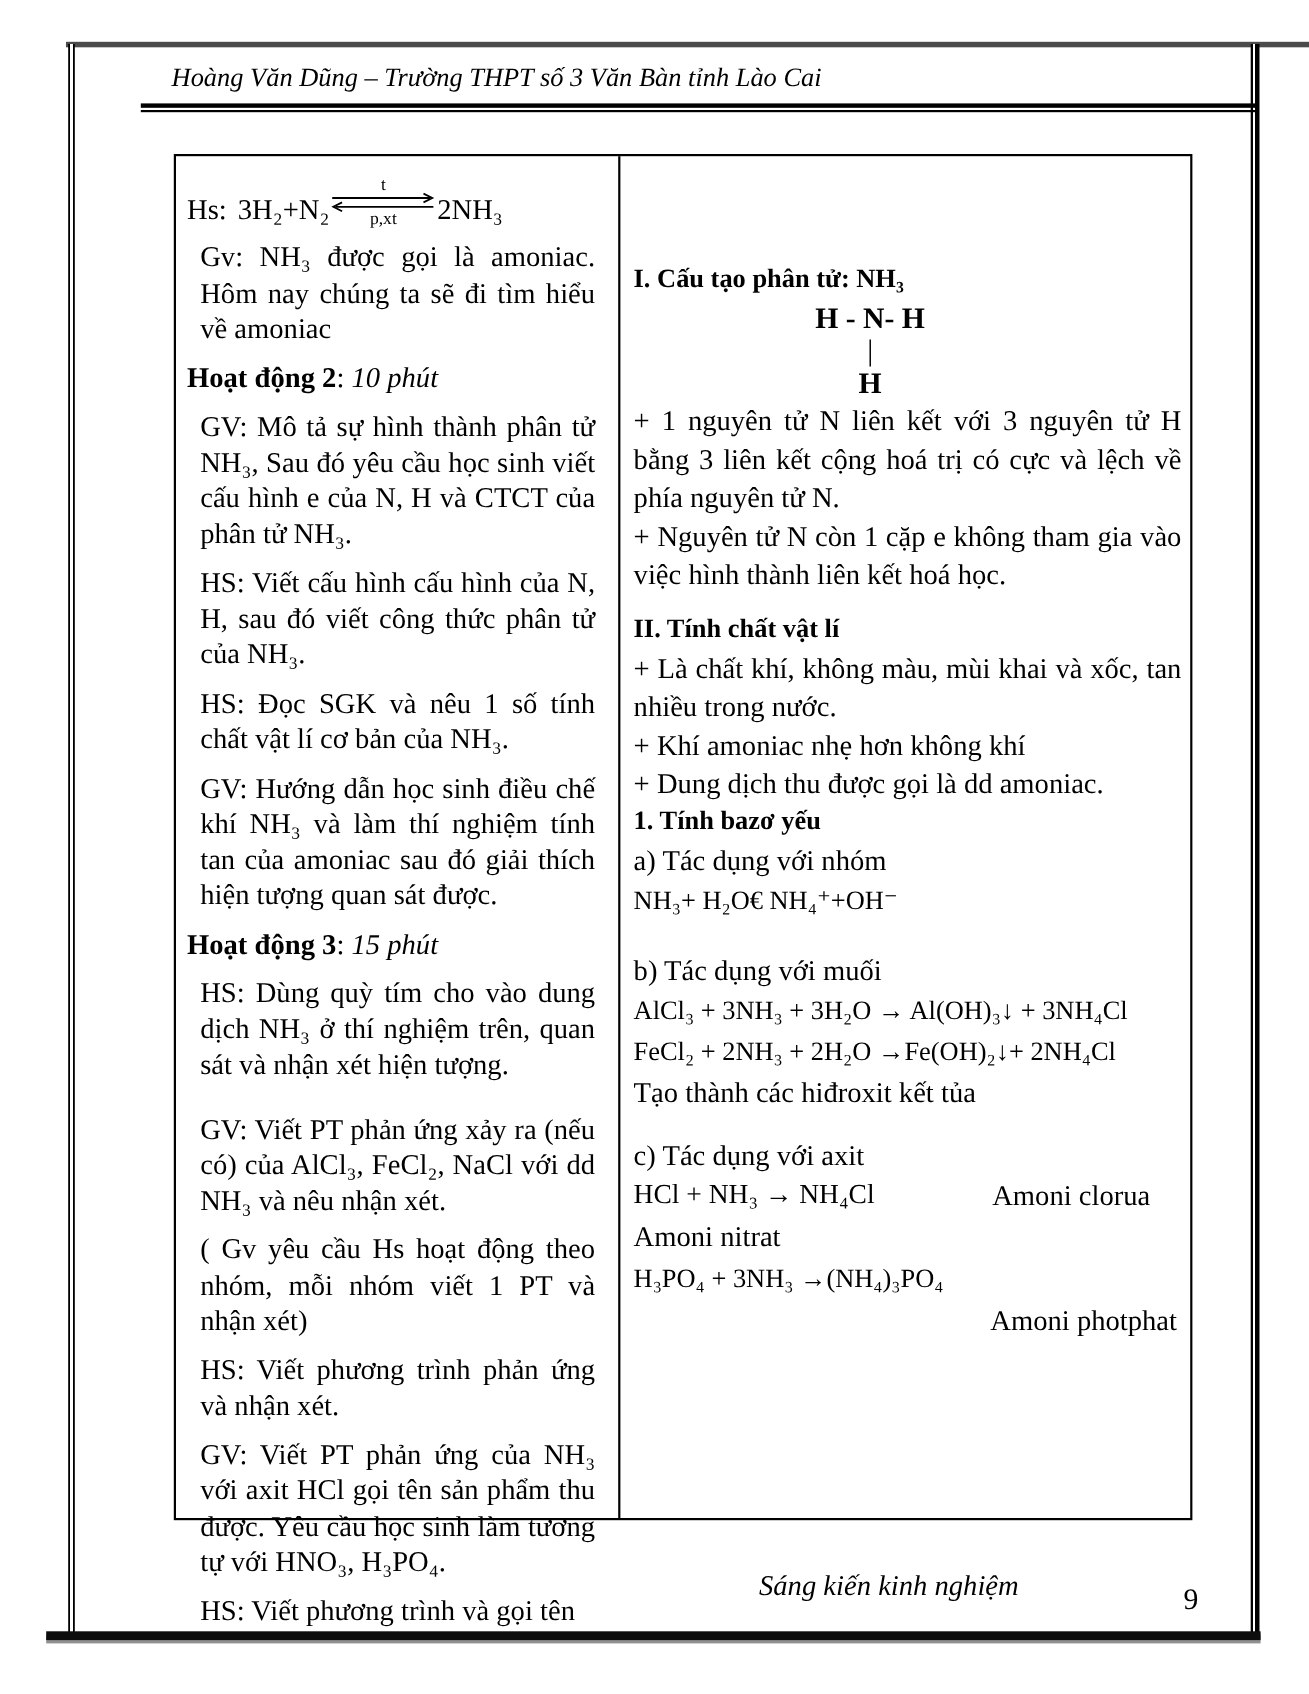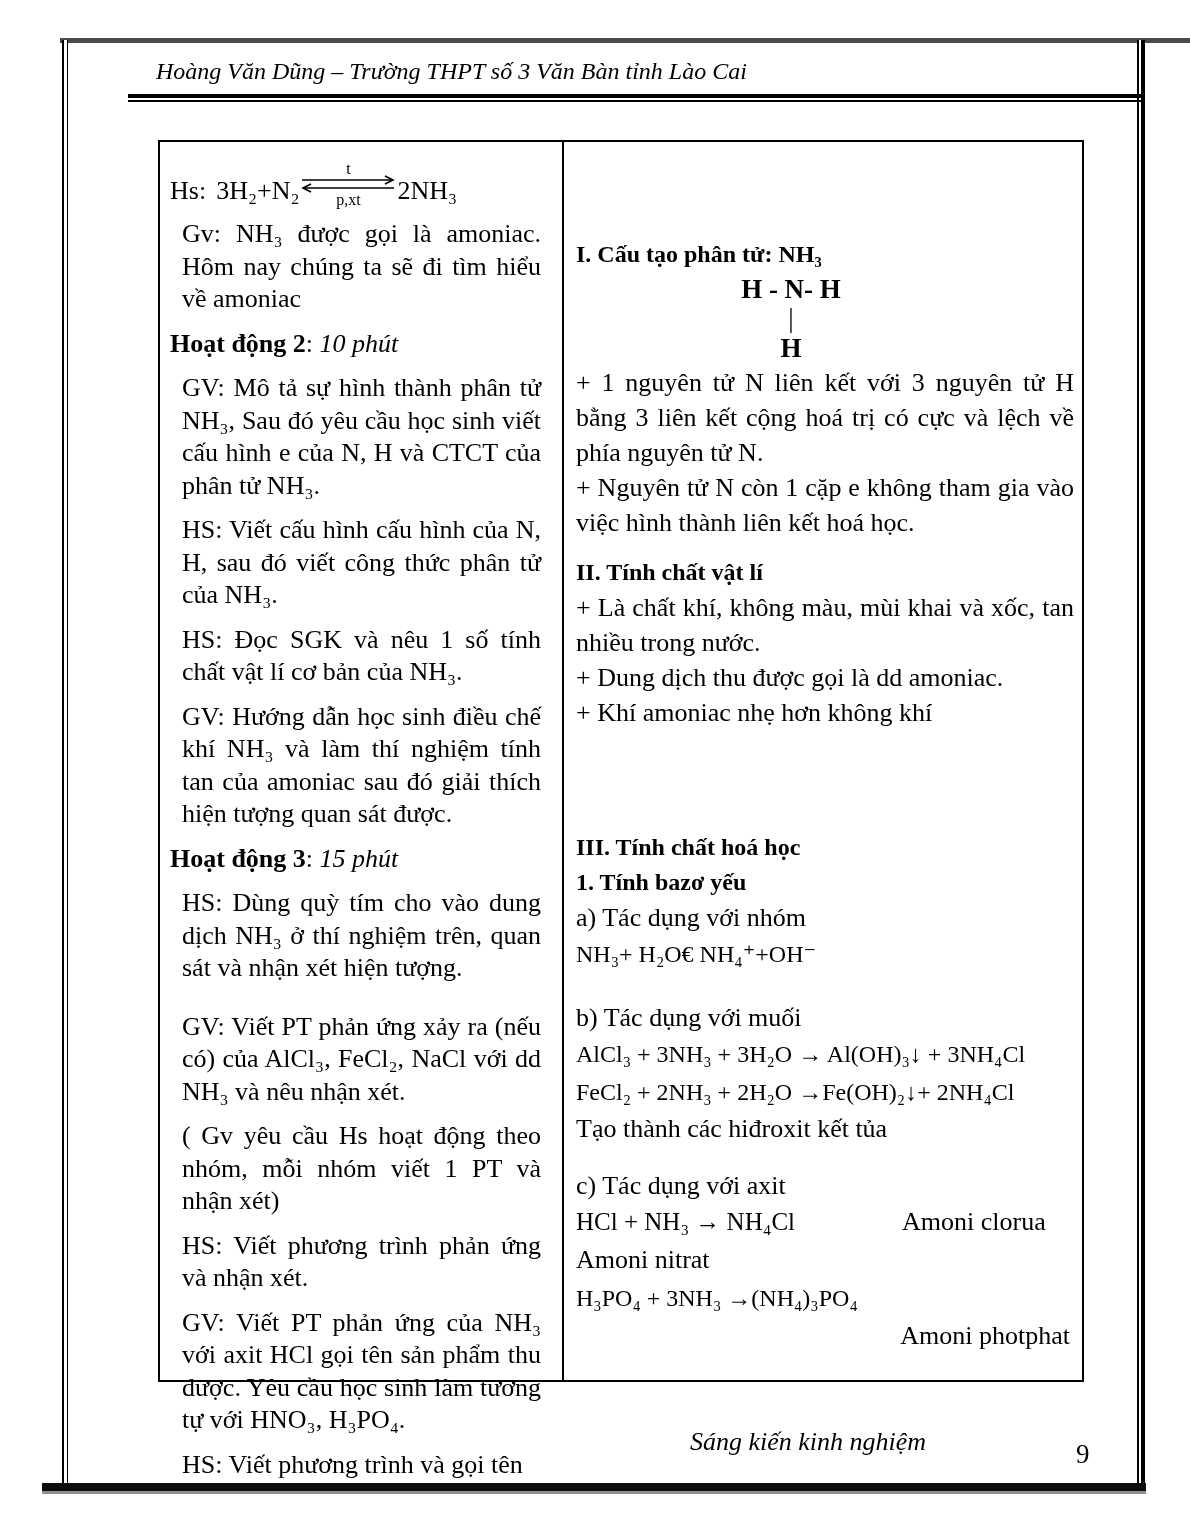--- a/index.html
+++ b/index.html
@@ -120,24 +120,23 @@
         <div class="struct-row">H - N- H</div>
         <div class="struct-row bond">|</div>
         <div class="struct-row">H</div>
       </div>
 
       <p class="rp">+ 1 nguyên tử N liên kết với 3 nguyên tử H bằng 3 liên kết cộng hoá trị có cực và lệch về phía nguyên tử N.</p>
       <p class="rp">+ Nguyên tử N còn 1 cặp e không tham gia vào việc hình thành liên kết hoá học.</p>
 
       <p class="rh mt-s2">II. Tính chất vật lí</p>
       <p class="rp">+ Là chất khí, không màu, mùi khai và xốc, tan nhiều trong nước.</p>
+      <p class="rline">+ Khí amoniac nhẹ hơn không khí</p>
       <p class="rline">+ Dung dịch thu được gọi là dd amoniac.</p>
-      <p class="rline">+ Khí amoniac nhẹ hơn không khí</p>
 
-      <p class="rh mt-s3">III. Tính chất hoá học</p>
       <p class="rh">1. Tính bazơ yếu</p>
       <p class="rline">a) Tác dụng với nhóm</p>
       <p class="eq">NH₃+ H₂O€  NH₄⁺+OH⁻</p>
 
       <p class="rline mt-b">b) Tác dụng với muối</p>
       <p class="eq">AlCl₃ + 3NH₃ + 3H₂O → Al(OH)₃↓ + 3NH₄Cl</p>
       <p class="eq">FeCl₂ + 2NH₃ + 2H₂O →Fe(OH)₂↓+ 2NH₄Cl</p>
       <p class="rline">Tạo thành các hiđroxit kết tủa</p>
 
       <p class="rline mt-c">c) Tác dụng với axit</p>

